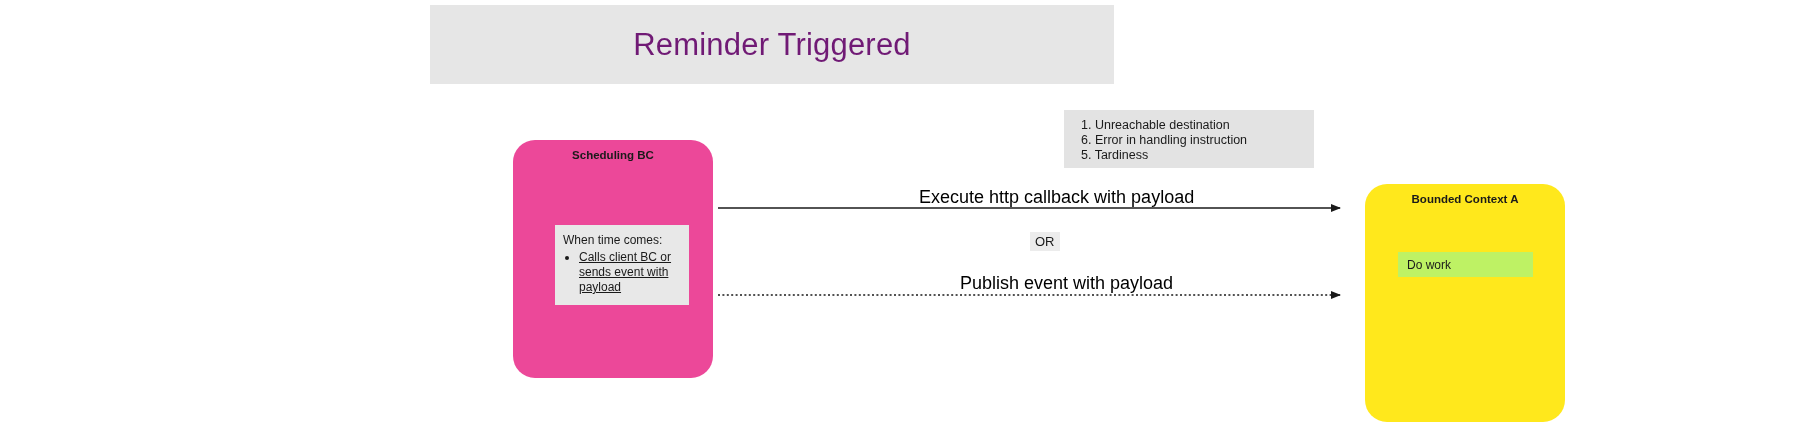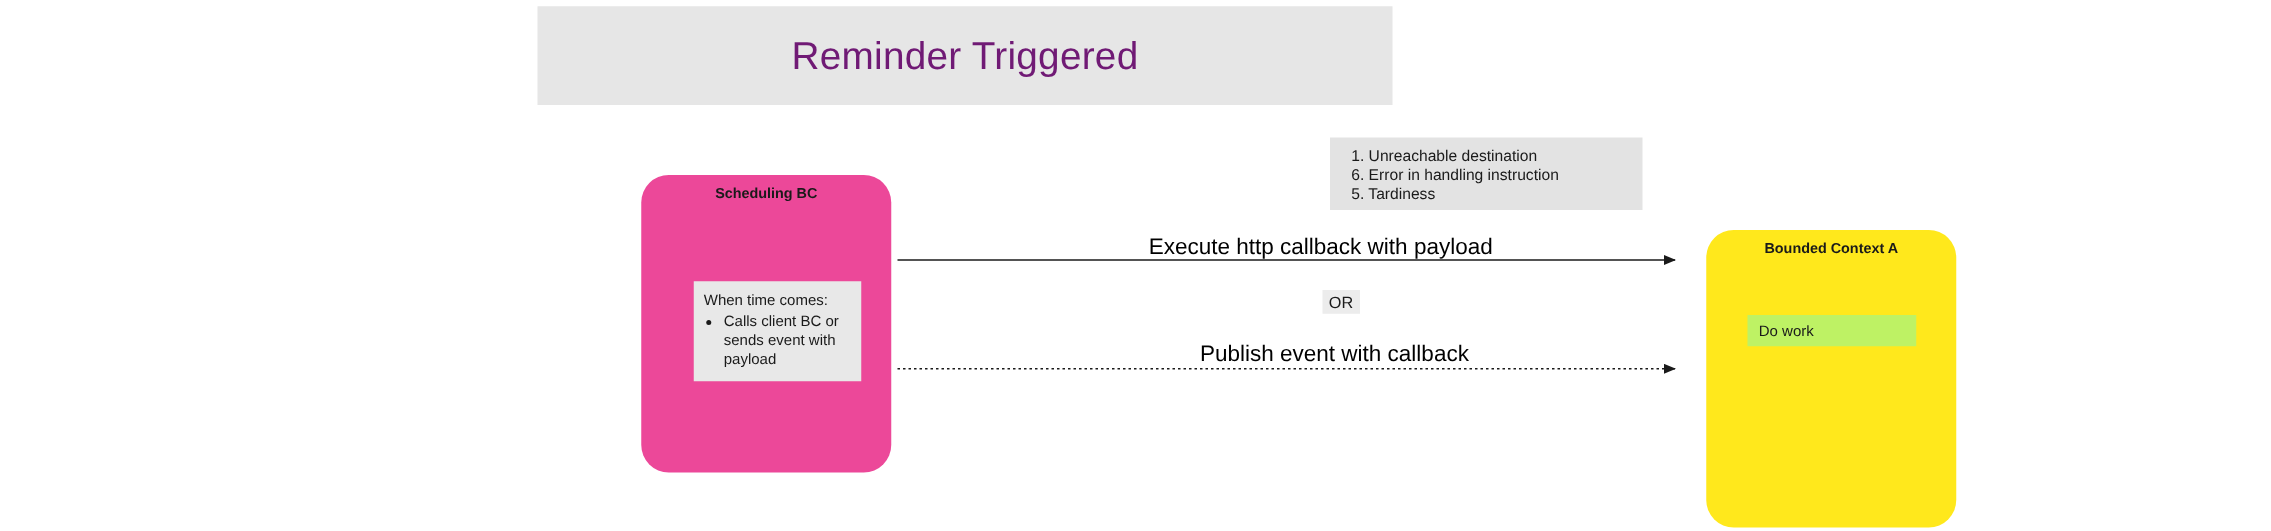--- a/index.html
+++ b/index.html
@@ -70,20 +70,21 @@
     font-size: 12px;
     line-height: 15px;
     color: #1a1a1a;
   }
   #scheduling-note ul {
     margin: 2px 0 0 0;
     padding-left: 16px;
   }
   #scheduling-note li {
     margin: 0;
+    text-decoration: underline;
   }
 
   
   #bounded-context-a {
     position: absolute;
     left: 1365px;
     top: 140px;
     width: 200px;
     height: 238px;
     background: #ffe81c;
@@ -148,21 +149,20 @@
     top: 273px;
   }
   #or-badge {
     position: absolute;
     left: 1030px;
     top: 232px;
     background: #ececec;
     font-size: 13px;
     color: #1a1a1a;
     padding: 2px 5px;
-    margin-left: 28px;
   }
 
   svg#connectors {
     position: absolute;
     left: 0;
     top: 0;
     width: 1817px;
     height: 425px;
     overflow: visible;
   }
@@ -187,21 +187,21 @@
 
     <line x1="718" y1="295" x2="1340" y2="295" stroke="#1a1a1a" stroke-width="1.3" stroke-dasharray="2,2.4" marker-end="url(#arrowhead)"></line>
 
     <line x1="1046" y1="208" x2="1046" y2="295" stroke="#1a1a1a" stroke-width="0" opacity="0"></line>
 
     <line x1="1172" y1="168" x2="1172" y2="208" stroke="#1a1a1a" stroke-width="0" opacity="0"></line>
   </svg>
 
   <div class="conn-label" id="label-http">Execute http callback with payload</div>
   <div id="or-badge">OR</div>
-  <div class="conn-label" id="label-publish">Publish event with callback</div>
+  <div class="conn-label" id="label-publish">Publish event with payload</div>
 
   <div id="failure-note">
     <div>1. Unreachable destination</div>
     <div>6. Error in handling instruction</div>
     <div>5. Tardiness</div>
   </div>
 
   <div id="scheduling-bc">
     <div class="bc-label">Scheduling BC</div>
     <div id="scheduling-note">

